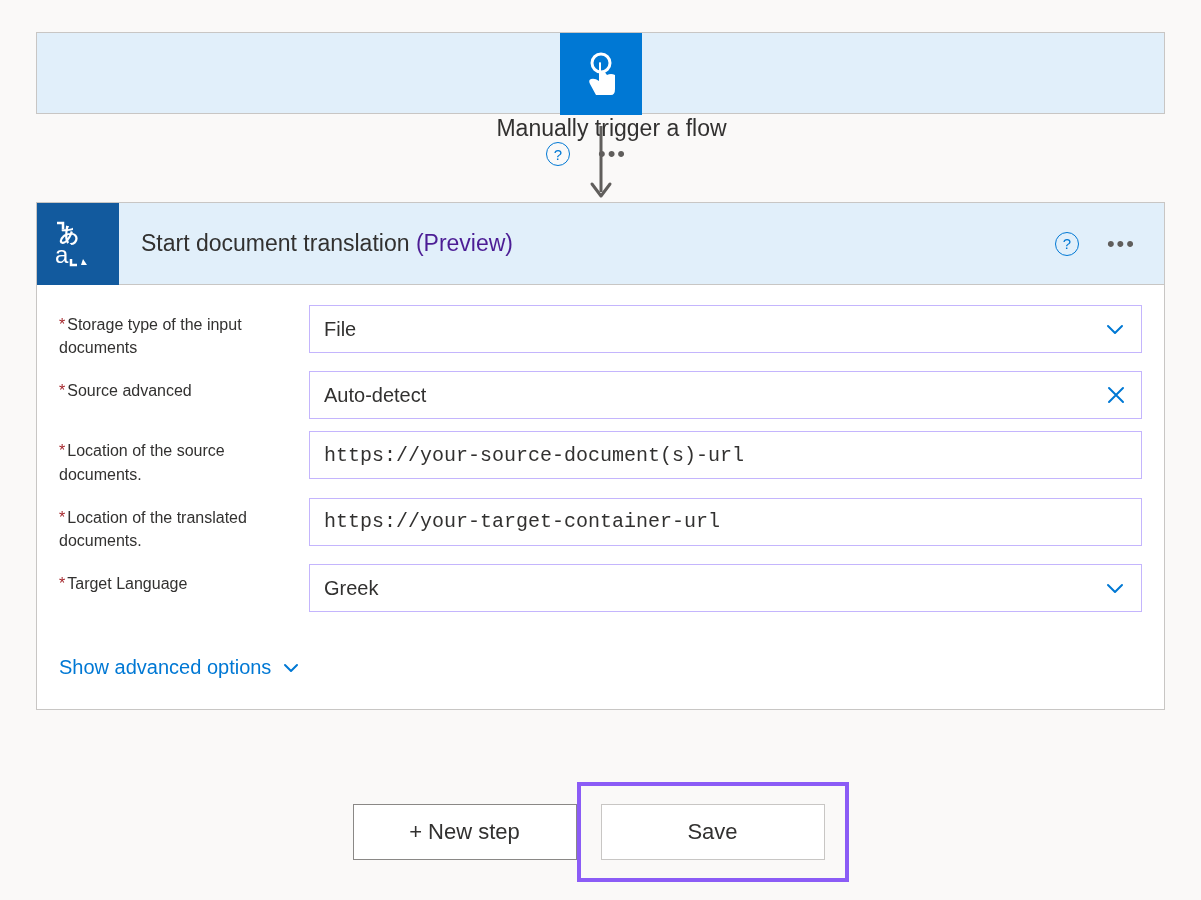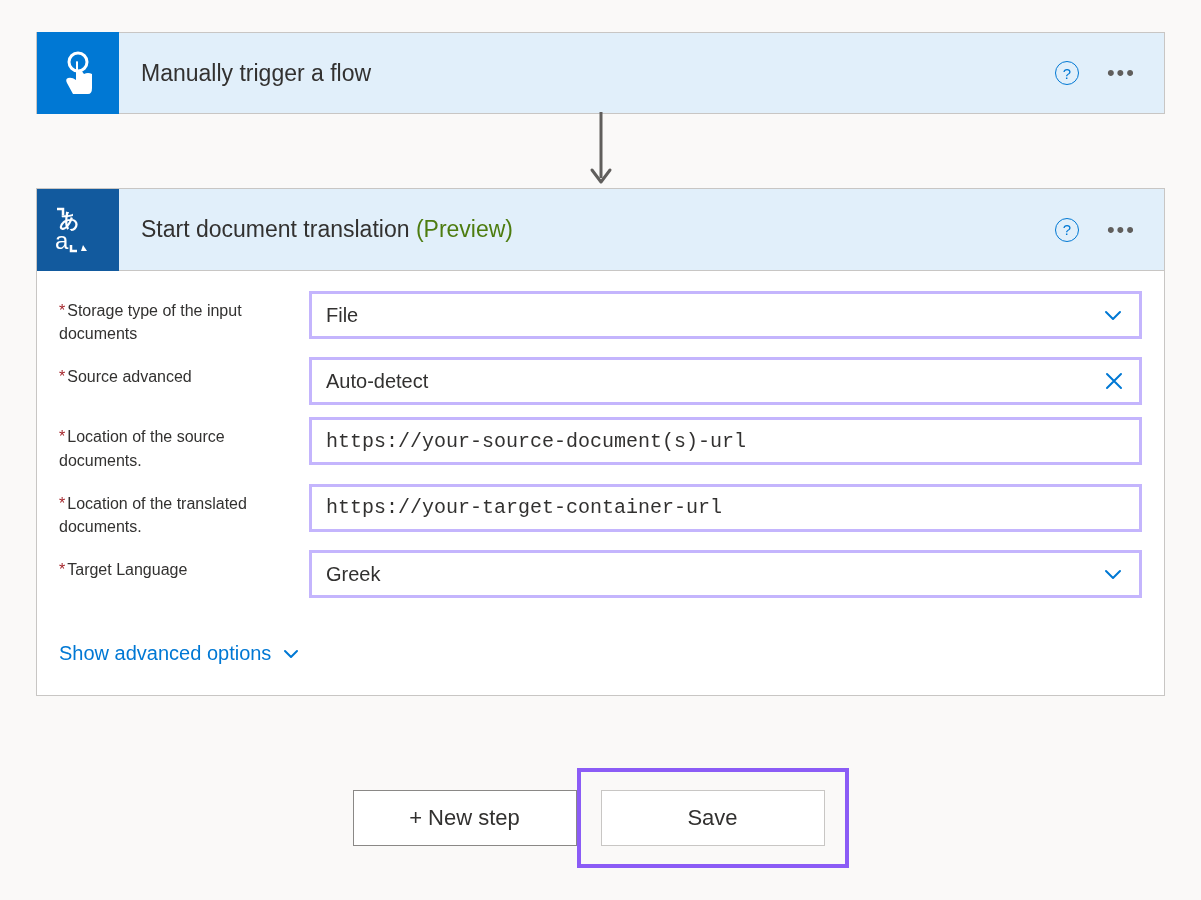--- a/index.html
+++ b/index.html
@@ -8,21 +8,22 @@
     background: #faf9f8;
     width: 1201px;
     height: 900px;
     padding: 32px 36px;
     color: #323130;
   }
 
   .card {
     border: 1px solid #c8c6c4;
     background: #fff;
-    margin-bottom: 0;
+    margin-bottom: 14px;
+    flex-direction: column;
   }
 
   
   .trigger-card {
     display: flex;
     align-items: center;
     background: #e1effa;
     border: 1px solid #c8c6c4;
     height: 82px;
   }
@@ -94,21 +95,21 @@
     justify-content: center;
     color: #fff;
     flex: 0 0 auto;
   }
   .action-title-wrap {
     flex: 1;
     padding-left: 22px;
     font-size: 23px;
     color: #323130;
   }
-  .preview-tag { color: #4d7c0f; }
+  .preview-tag { color: #4c1d95; }
 
   .action-body {
     padding: 20px 22px 30px;
   }
 
   .field-row {
     display: flex;
     align-items: flex-start;
     margin-bottom: 12px;
   }
@@ -122,21 +123,21 @@
     padding-top: 8px;
   }
   .req { color: #a4262c; margin-right: 2px; }
 
   .field-control {
     flex: 1;
   }
   .select-box, .text-box {
     width: 100%;
     height: 48px;
-    border: 3px solid #c4b5fd;
+    border: 1px solid #c4b5fd;
     display: flex;
     align-items: center;
     padding: 0 14px;
     font-size: 20px;
     color: #323130;
     background: #fff;
     position: relative;
   }
   .select-box .value { flex: 1; }
   .chevron-down, .clear-x {

